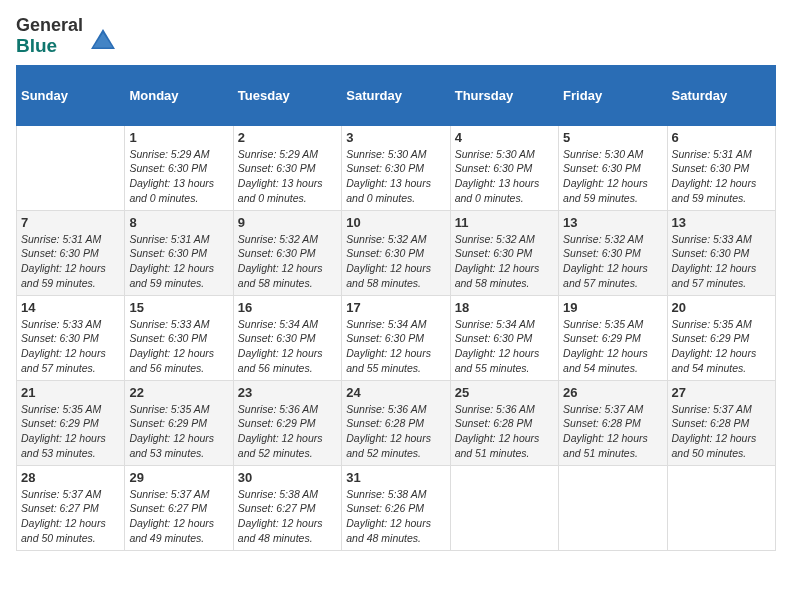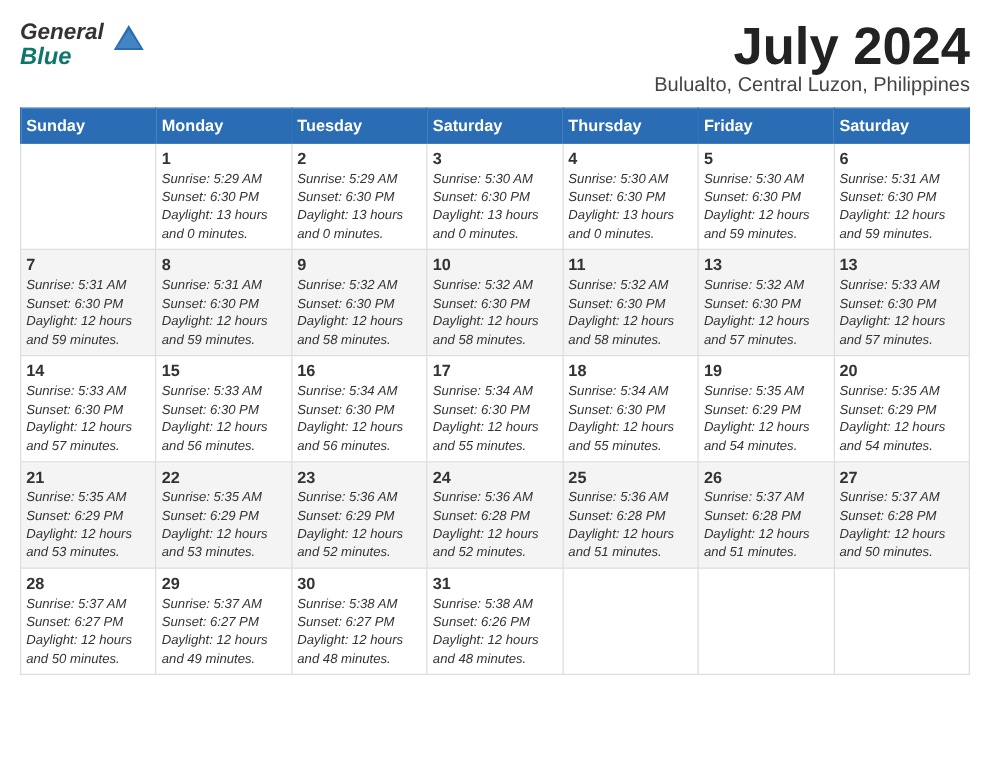--- a/index.html
+++ b/index.html
@@ -11,22 +11,21 @@
       padding: 16px;
     }
     .header {
       display: flex;
       justify-content: space-between;
       align-items: flex-start;
       margin-bottom: 8px;
     }
     .logo {
       display: flex;
-      align-items: flex-start;
-      font-style: italic;
+      align-items: flex-end;
     }
     .logo-text {
       display: flex;
       flex-direction: column;
       line-height: 1.1;
     }
     .logo-general {
       font-size: 18px;
       font-weight: bold;
       color: #333;
@@ -58,21 +57,21 @@
     table {
       width: 100%;
       border-collapse: collapse;
       font-size: 11px;
     }
     thead tr {
       background-color: #2a6db5;
       color: #fff;
     }
     thead th {
-      padding: 6px 4px;
+      padding: 22px 4px;
       text-align: left;
       font-size: 13px;
       font-weight: bold;
       border: 1px solid #2a6db5;
     }
     tbody tr {
       border-bottom: 1px solid #ccc;
     }
     tbody td {
       vertical-align: top;
@@ -113,24 +112,20 @@
   <div class="logo">
     <div class="logo-text">
       <span class="logo-general">General</span>
       <span class="logo-blue">Blue</span>
     </div>
     <svg class="logo-icon" viewBox="0 0 40 40">
       <polygon points="20,5 35,30 5,30" fill="#2a6db5"></polygon>
       <polygon points="20,10 32,28 8,28" fill="#5b9bd5" opacity="0.5"></polygon>
     </svg>
   </div>
-  <div class="title-block">
-    <div class="month-title">July 2024</div>
-    <div class="location-title">Bulualto, Central Luzon, Philippines</div>
-  </div>
 </div>
 
 <table>
   <thead>
     <tr>
     <th>Sunday</th>
         <th>Monday</th>
         <th>Tuesday</th>
         <th>Saturday</th>
         <th>Thursday</th>

